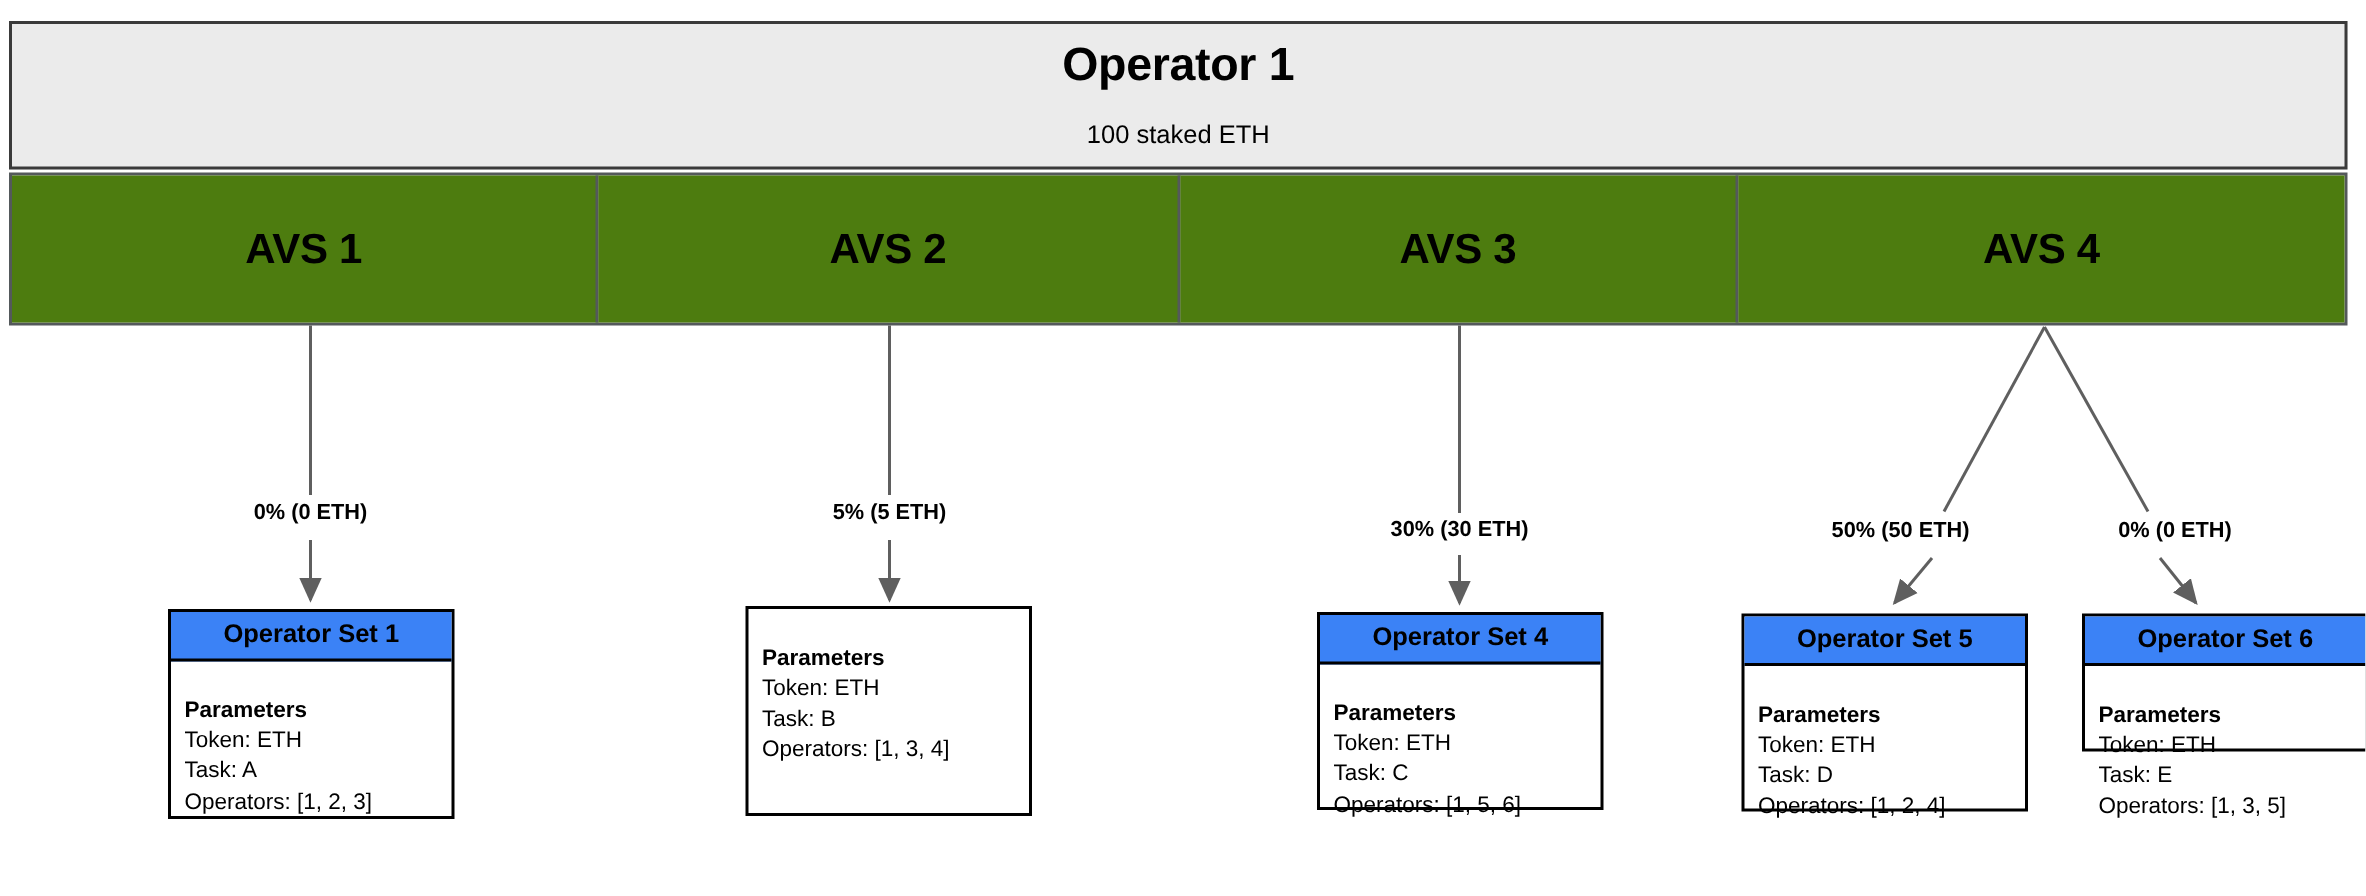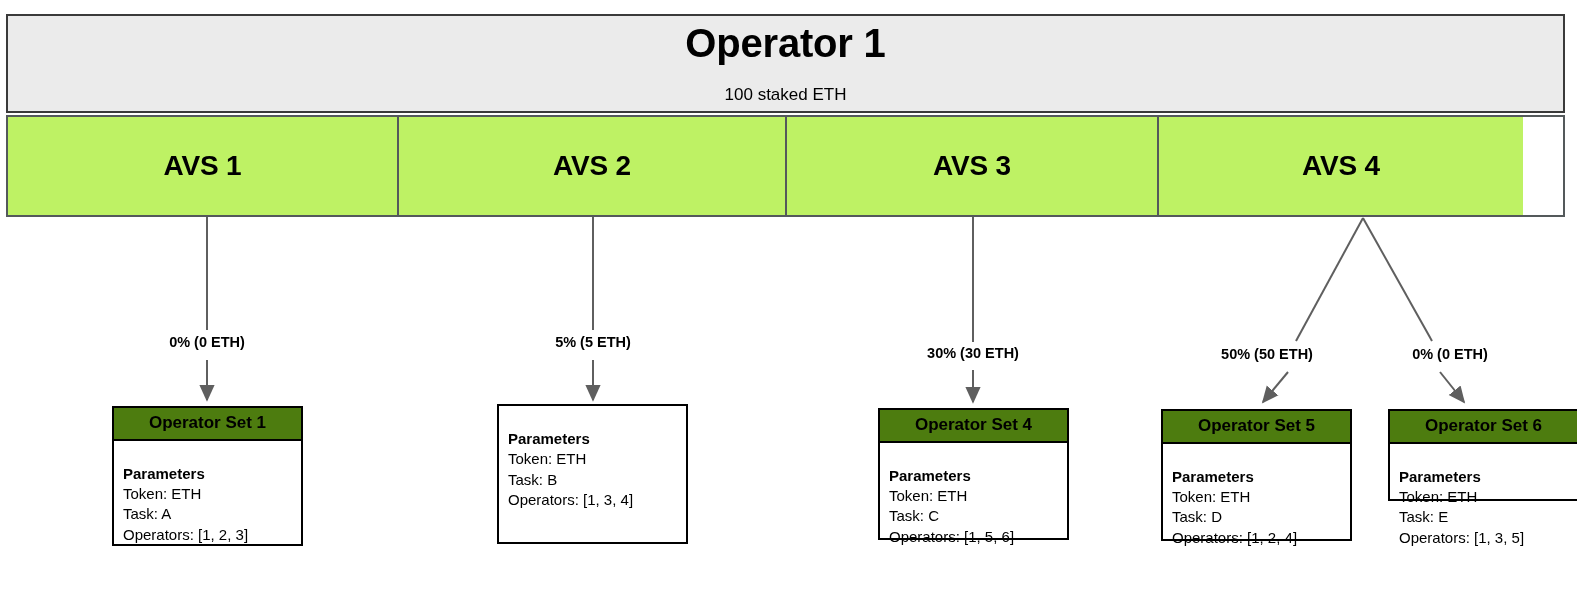--- a/index.html
+++ b/index.html
@@ -28,21 +28,21 @@
     height: 99px;
     background: #ebebeb;
     border: 2px solid #3a3a3a;
     box-sizing: border-box;
     display: flex;
     flex-direction: column;
     align-items: center;
     justify-content: center;
   }
   .operator-title {
-    font-size: 40px;
+    font-size: 31px;
     font-weight: bold;
     color: #000000;
     line-height: 1.05;
     letter-spacing: -0.2px;
   }
   .operator-sub {
     font-size: 17px;
     color: #000000;
     margin-top: 22px;
     line-height: 1.1;
@@ -53,21 +53,21 @@
     position: absolute;
     left: 6px;
     top: 115px;
     width: 1559px;
     height: 102px;
     box-sizing: border-box;
     border: 2px solid #54595b;
     display: flex;
   }
   .avs-cell {
-    background: #bef264;
+    background: #4d7c0f;
     display: flex;
     align-items: center;
     justify-content: center;
     box-sizing: border-box;
     border-right: 2px solid #54595b;
     height: 100%;
   }
   .avs-cell:last-child { border-right: none; }
   .avs-label {
     font-size: 28px;
@@ -100,21 +100,21 @@
   }
 
   
   .opset {
     position: absolute;
     box-sizing: border-box;
     border: 2px solid #000000;
     background: #ffffff;
   }
   .opset-header {
-    background: #4d7c0f;
+    background: #3b82f6;
     border-bottom: 2px solid #000000;
     text-align: center;
     font-size: 17px;
     font-weight: bold;
     color: #000000;
     padding: 6px 4px 7px 4px;
     line-height: 1.05;
   }
   .opset-body {
     padding: 23px 8px 8px 9px;
@@ -144,21 +144,21 @@
   <div class="avs-row">
     <div class="avs-cell" style="width:391px">
       <span class="avs-label">AVS 1</span>
     </div>
     <div class="avs-cell" style="width:388px">
       <span class="avs-label">AVS 2</span>
     </div>
     <div class="avs-cell" style="width:372px">
       <span class="avs-label">AVS 3</span>
     </div>
-    <div class="avs-cell" style="width:364px">
+    <div class="avs-cell" style="width:404px">
       <span class="avs-label">AVS 4</span>
     </div>
   </div>
 
   <svg class="connectors" viewBox="0 0 1577 597" width="1577" height="597">
     <defs>
       <marker id="arrowhead" markerWidth="9" markerHeight="9" refX="7.5" refY="4.2" orient="auto" markerUnits="strokeWidth">
         <path d="M0,0.4 L8.4,4.2 L0,8 z" fill="#5f5f5f"></path>
       </marker>
     </defs>

